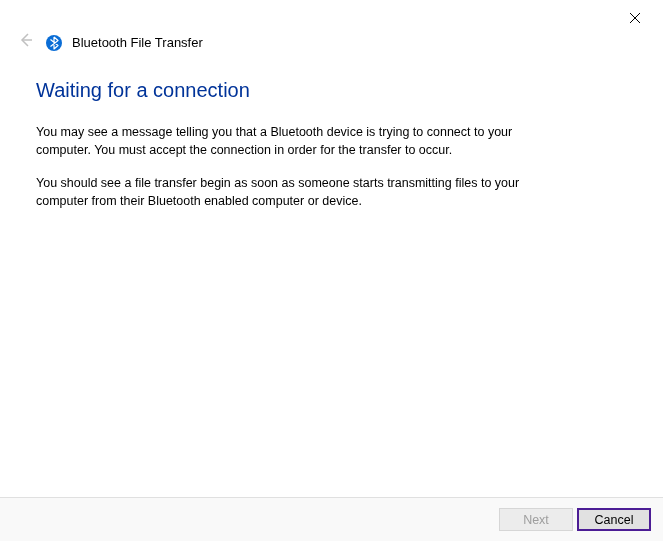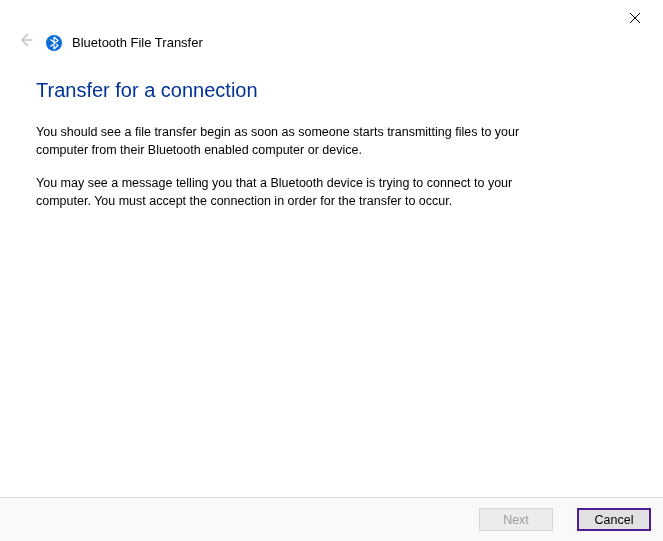--- a/index.html
+++ b/index.html
@@ -62,21 +62,21 @@
       color: #000;
       line-height: 1.4;
       margin-bottom: 16px;
       max-width: 520px;
     }
     .footer {
       border-top: 1px solid #e0e0e0;
       padding: 10px 12px;
       display: flex;
       justify-content: flex-end;
-      gap: 24px;
+      gap: 4px;
       background: #f9f9f9;
     }
     .btn {
       width: 74px;
       height: 23px;
       font-size: 12.5px;
       font-family: inherit;
       display: flex;
       align-items: center;
       justify-content: center;
@@ -113,21 +113,21 @@
   <span class="bt-icon">
     <svg width="16" height="16" viewBox="0 0 16 16">
       <circle cx="8" cy="8" r="8" fill="#0a6dd6"></circle>
       <path d="M8 2 L8 14 L12 10.5 L4.5 4.5 M8 2 L12 5.5 L4.5 11.5" stroke="#fff" stroke-width="1.2" fill="none" stroke-linejoin="round"></path>
     </svg>
   </span>
   <span class="app-title">Bluetooth File Transfer</span>
 </div>
 
 <div class="content">
-  <h1 class="page-heading">Transfer for a connection</h1>
+  <h1 class="page-heading">Waiting for a connection</h1>
+  <p class="body-text">You may see a message telling you that a Bluetooth device is trying to connect to your computer. You must accept the connection in order for the transfer to occur.</p>
   <p class="body-text">You should see a file transfer begin as soon as someone starts transmitting files to your computer from their Bluetooth enabled computer or device.</p>
-  <p class="body-text">You may see a message telling you that a Bluetooth device is trying to connect to your computer. You must accept the connection in order for the transfer to occur.</p>
 </div>
 
 <div class="footer">
   <button class="btn btn-disabled" disabled="">Next</button>
   <button class="btn btn-default">Cancel</button>
 </div>
 
 </body></html>

